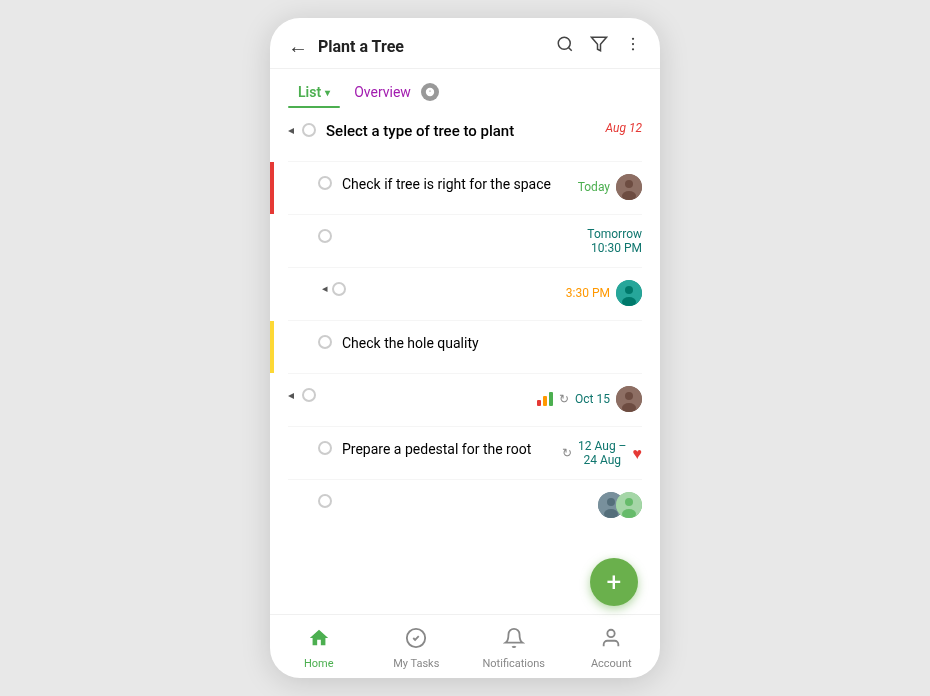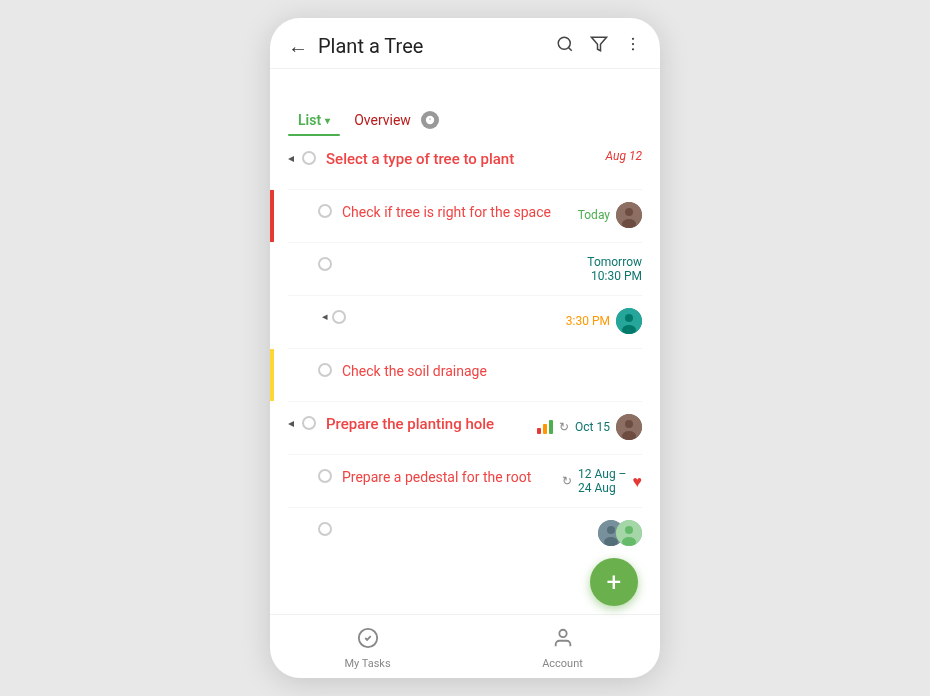--- a/index.html
+++ b/index.html
@@ -31,22 +31,22 @@
       border-bottom: 1px solid #f0f0f0;
     }
     .header-back {
       font-size: 20px;
       color: #333;
       margin-right: 10px;
       cursor: pointer;
     }
     .header-title {
       flex: 1;
-      font-size: 20px;
-      font-weight: 400;
+      font-size: 16px;
+      font-weight: 700;
       color: #222;
     }
     .header-icons {
       display: flex;
       gap: 16px;
       align-items: center;
     }
     .header-icon {
       font-size: 18px;
       color: #444;
@@ -60,38 +60,37 @@
       gap: 4px;
     }
     .tab {
       display: flex;
       align-items: center;
       gap: 4px;
       padding: 8px 10px;
       font-size: 14px;
       cursor: pointer;
       position: relative;
-      margin-top: 28px;
     }
     .tab.active {
       color: #4caf50;
       font-weight: 600;
     }
     .tab.active::after {
       content: '';
       position: absolute;
       bottom: 0;
       left: 0;
       right: 0;
       height: 2px;
       background: #4caf50;
       border-radius: 2px;
     }
     .tab.inactive {
-      color: #b91c1c;
+      color: #a21caf;
       justify-content: space-between;
     }
     .tab-arrow {
       font-size: 10px;
       color: #4caf50;
     }
     .tab-circle {
       width: 18px;
       height: 18px;
       border-radius: 50%;
@@ -140,21 +139,21 @@
       font-size: 12px;
       color: #555;
       margin-right: 8px;
       margin-top: 2px;
     }
     .task-content {
       flex: 1;
     }
     .task-name {
       font-size: 14px;
-      color: #ef4444;
+      color: #000000;
       line-height: 1.4;
     }
     .task-name.parent {
       font-size: 15px;
       font-weight: 500;
     }
     .task-meta {
       display: flex;
       align-items: center;
       gap: 6px;
@@ -361,32 +360,29 @@
               <ellipse cx="13" cy="22" rx="7" ry="5" fill="#00796b"></ellipse>
             </svg>
         </div>
       </div>
     </div>
     <div class="divider"></div>
 
     <div class="task-item has-left-border border-yellow indent-1">
       <div class="task-bullet"></div>
       <div class="task-content">
-        <span class="task-name">Check the soil drainage</span>
+        <span class="task-name">Check the hole quality</span>
       </div>
       <div class="task-meta"></div>
     </div>
     <div class="divider"></div>
 
     <div class="task-item">
       <span class="task-pin">◂</span>
       <div class="task-bullet"></div>
-      <div class="task-content">
-        <span class="task-name parent">Prepare the planting hole</span>
-      </div>
       <div class="task-meta">
         <div class="priority-bars">
           <span style="height:6px;background:#e53935;"></span>
           <span style="height:10px;background:#ff9800;"></span>
           <span style="height:14px;background:#4caf50;"></span>
         </div>
         <span class="repeat-icon">↻</span>
         <span class="task-date gray">Oct 15</span>
         <div class="avatar avatar-brown">
           <svg width="26" height="26" viewBox="0 0 26 26">
@@ -399,21 +395,21 @@
     </div>
     <div class="divider"></div>
 
     <div class="task-item indent-1">
       <div class="task-bullet"></div>
       <div class="task-content">
         <span class="task-name">Prepare a pedestal for the root</span>
       </div>
       <div class="task-meta">
         <span class="repeat-icon">↻</span>
-        <div style="text-align:left">
+        <div style="text-align:center">
           <div class="task-date gray">12 Aug –</div>
           <div class="task-date gray">24 Aug</div>
         </div>
         <span class="heart-icon">♥</span>
       </div>
     </div>
     <div class="divider"></div>
 
     <div class="task-item indent-1">
       <div class="task-bullet"></div>
@@ -435,32 +431,49 @@
           </div>
         </div>
       </div>
     </div>
 
   </div>
 
   <div class="fab">+</div>
 
   <div class="bottom-nav">
+    <div class="nav-item active">
+      <span class="nav-icon">
+        <svg width="22" height="22" viewBox="0 0 24 24" fill="#4caf50">
+            <path d="M10 20v-6h4v6h5v-8h3L12 3 2 12h3v8z"></path>
+          </svg>
+      </span>
+      <span class="nav-label" style="color:#4caf50">Home</span>
+    </div>
     <div class="nav-item">
       <span class="nav-icon">
         <svg width="22" height="22" viewBox="0 0 24 24" fill="none" stroke="#888" stroke-width="2">
             <circle cx="12" cy="12" r="10"></circle>
             <polyline points="9 12 11 14 15 10"></polyline>
           </svg>
       </span>
       <span class="nav-label">My Tasks</span>
     </div>
     <div class="nav-item">
       <span class="nav-icon">
         <svg width="22" height="22" viewBox="0 0 24 24" fill="none" stroke="#888" stroke-width="2">
+            <path d="M18 8A6 6 0 0 0 6 8c0 7-3 9-3 9h18s-3-2-3-9"></path>
+            <path d="M13.73 21a2 2 0 0 1-3.46 0"></path>
+          </svg>
+      </span>
+      <span class="nav-label">Notifications</span>
+    </div>
+    <div class="nav-item">
+      <span class="nav-icon">
+        <svg width="22" height="22" viewBox="0 0 24 24" fill="none" stroke="#888" stroke-width="2">
             <path d="M20 21v-2a4 4 0 0 0-4-4H8a4 4 0 0 0-4 4v2"></path>
             <circle cx="12" cy="7" r="4"></circle>
           </svg>
       </span>
       <span class="nav-label">Account</span>
     </div>
   </div>
 </div>
 
 </body></html>

